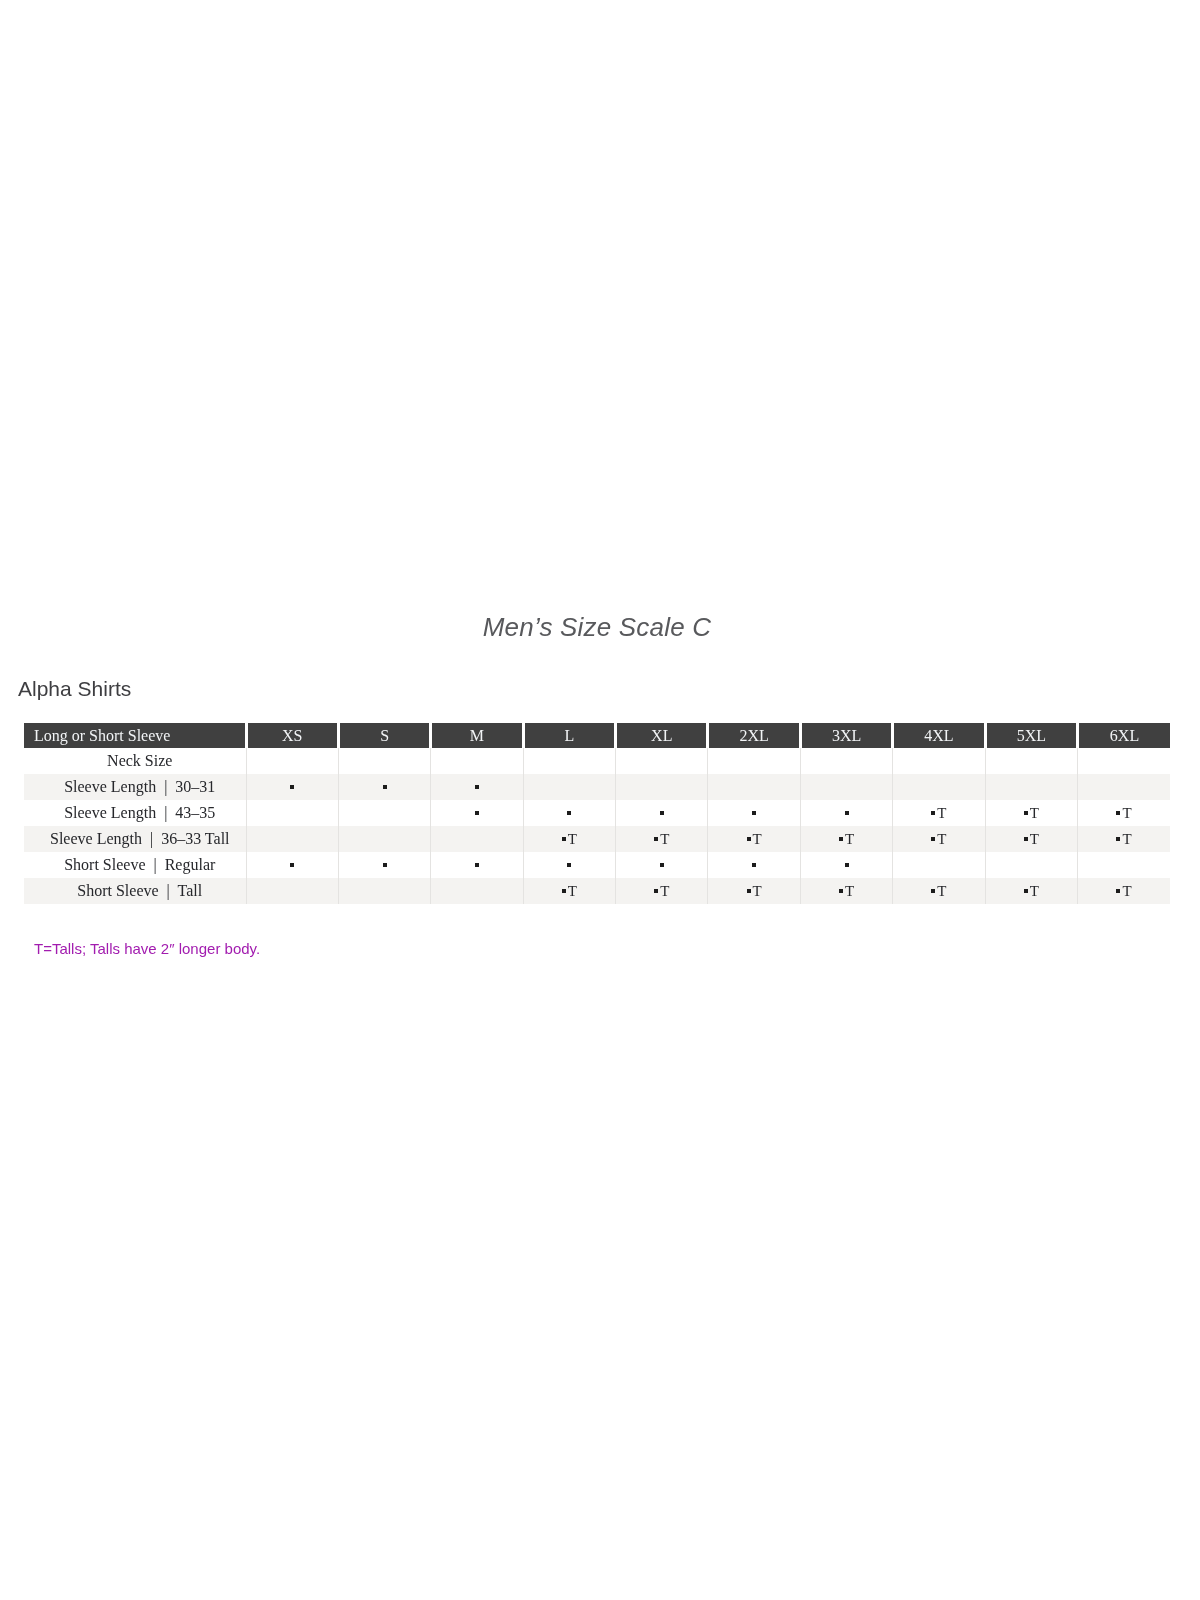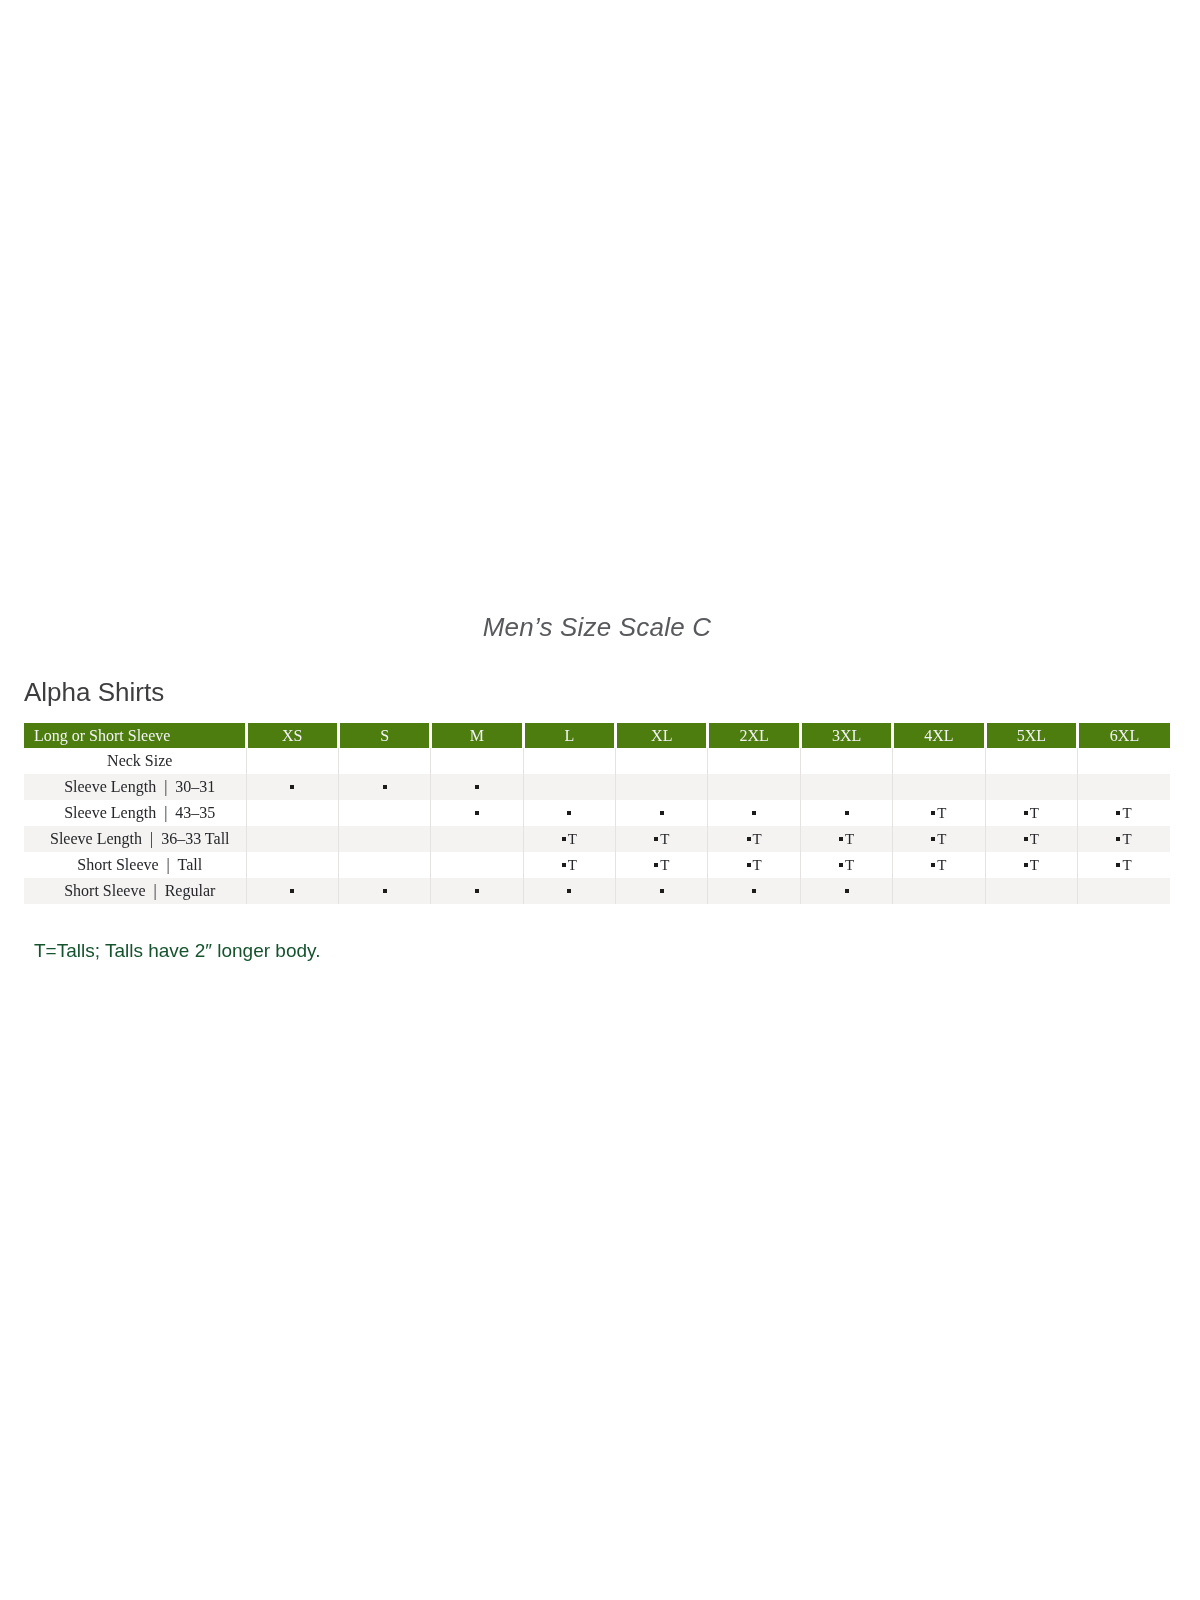--- a/index.html
+++ b/index.html
@@ -14,36 +14,36 @@
     position:absolute;
     top:612px;left:24px;width:1146px;
     text-align:center;
     font-size:26px;
     color:#58595c;
     letter-spacing:0.2px;
     font-style:italic;
   }
   .section-heading{
     position:absolute;
-    top:677px;left:24px;
-    font-size:26px;
+    top:677px;left:18px;
+    font-size:21px;
     color:#3e3e41;
   }
   table.size-table{
     position:absolute;
     top:723px;left:24px;
     width:1146px;
     border-collapse:collapse;
     table-layout:fixed;
     font-family:"Liberation Serif",serif;
     font-size:16px;
     color:#26272b;
   }
   thead th{
-    background:#4d7c0f;
+    background:#404040;
     color:#f2f4f6;
     font-weight:normal;
     height:25px;
     text-align:center;
     padding:0;
     border-left:3px solid #ffffff;
   }
   thead th.label-col{
     border-left:none;
     text-align:left;
@@ -68,22 +68,22 @@
     background:#1c1c1c;
     vertical-align:3px;
   }
   .tmark{
     font-size:15px;
     margin-left:2px;
   }
   .footnote{
     position:absolute;
     top:940px;left:34px;
-    font-size:19px;
-    color:#14532d;
+    font-size:15px;
+    color:#a21caf;
   }
 </style>
 </head>
 <body>
 
 <div>
   <div class="page-title">Men’s Size Scale C</div>
   <div class="section-heading">Alpha Shirts</div>
 
   <table class="size-table">
@@ -162,42 +162,42 @@
           <td></td>
           <td><span class="sq"></span><span class="tmark">T</span></td>
           <td><span class="sq"></span><span class="tmark">T</span></td>
           <td><span class="sq"></span><span class="tmark">T</span></td>
           <td><span class="sq"></span><span class="tmark">T</span></td>
           <td><span class="sq"></span><span class="tmark">T</span></td>
           <td><span class="sq"></span><span class="tmark">T</span></td>
           <td><span class="sq"></span><span class="tmark">T</span></td>
         </tr>
         <tr>
+          <td class="label-col">Short Sleeve  |  Regular</td>
+          <td><span class="sq"></span></td>
+          <td><span class="sq"></span></td>
+          <td><span class="sq"></span></td>
+          <td><span class="sq"></span></td>
+          <td><span class="sq"></span></td>
+          <td><span class="sq"></span></td>
+          <td><span class="sq"></span></td>
+          <td></td>
+          <td></td>
+          <td></td>
+        </tr>
+        <tr>
           <td class="label-col">Short Sleeve  |  Tall</td>
           <td></td>
           <td></td>
           <td></td>
           <td><span class="sq"></span><span class="tmark">T</span></td>
           <td><span class="sq"></span><span class="tmark">T</span></td>
           <td><span class="sq"></span><span class="tmark">T</span></td>
           <td><span class="sq"></span><span class="tmark">T</span></td>
           <td><span class="sq"></span><span class="tmark">T</span></td>
           <td><span class="sq"></span><span class="tmark">T</span></td>
           <td><span class="sq"></span><span class="tmark">T</span></td>
-        </tr>
-        <tr>
-          <td class="label-col">Short Sleeve  |  Regular</td>
-          <td><span class="sq"></span></td>
-          <td><span class="sq"></span></td>
-          <td><span class="sq"></span></td>
-          <td><span class="sq"></span></td>
-          <td><span class="sq"></span></td>
-          <td><span class="sq"></span></td>
-          <td><span class="sq"></span></td>
-          <td></td>
-          <td></td>
-          <td></td>
         </tr>
       </tbody>
   </table>
 
   <div class="footnote">T=Talls; Talls have 2″ longer body.</div>
 </div>
 
 </body></html>

